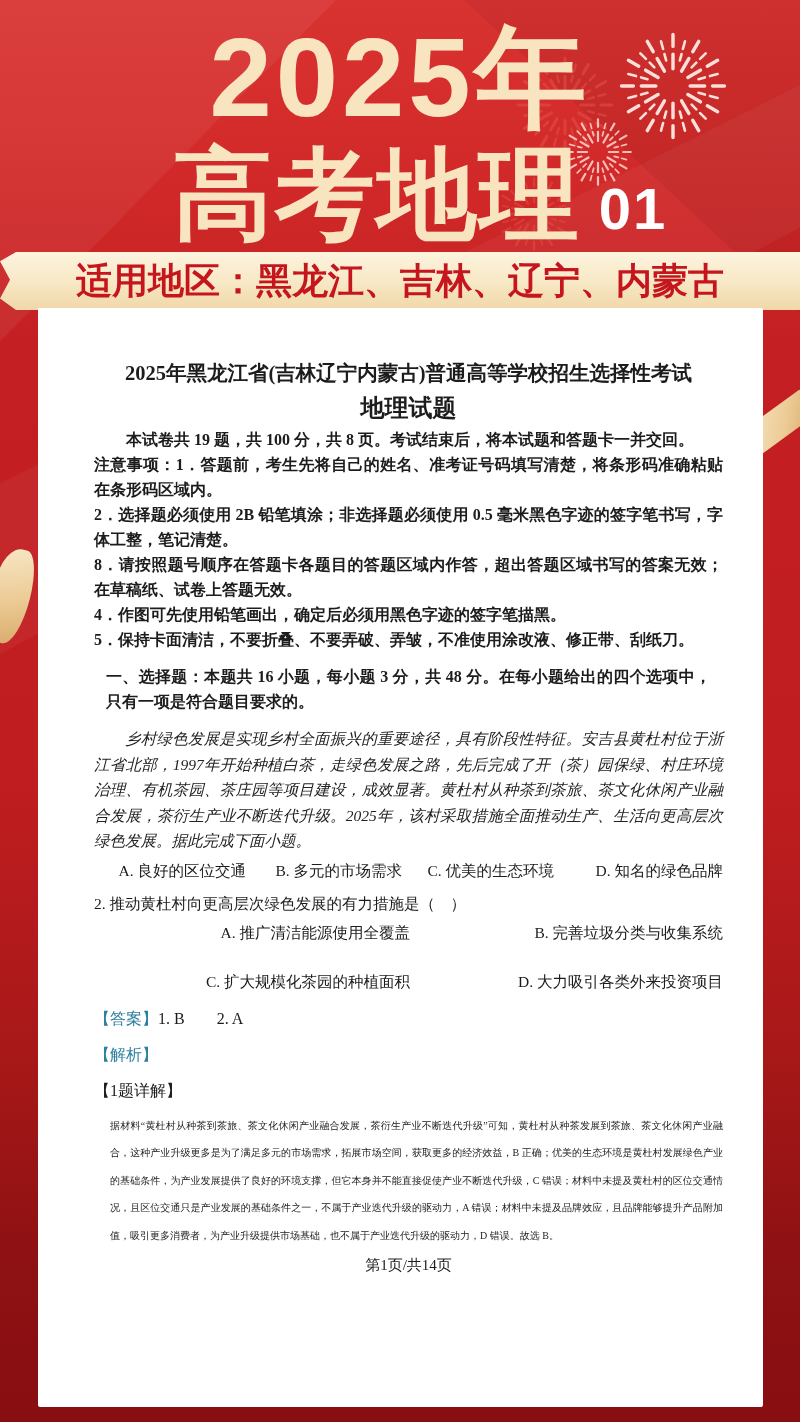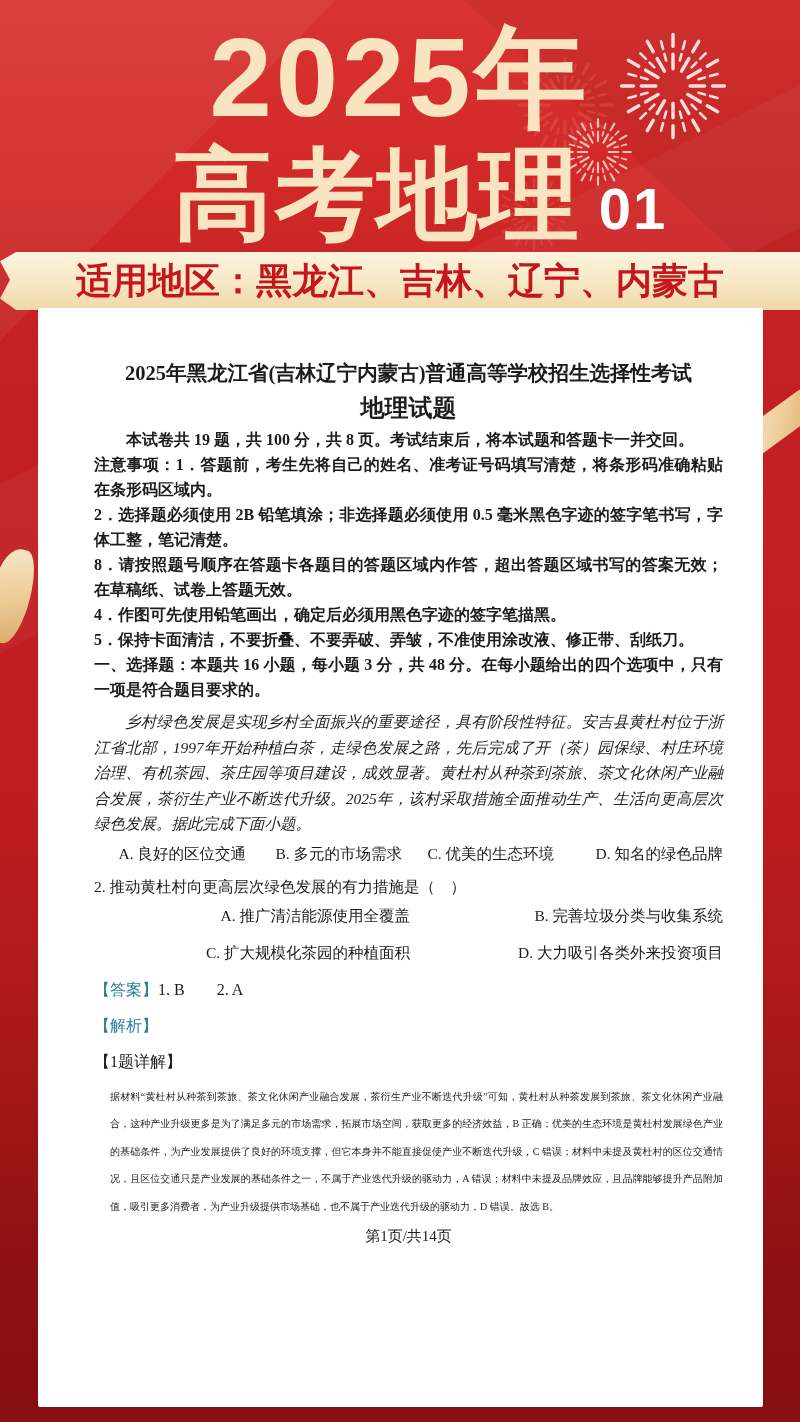--- a/index.html
+++ b/index.html
@@ -38,26 +38,26 @@
   .arc-fill{position:absolute;z-index:1;left:178px;top:1222px;width:452px;height:152px;
             border-radius:50%;background:#f3dbb0;}
 
   .paper{position:absolute;z-index:3;left:38px;top:308px;width:725px;height:1099px;
          background:#ffffff;border-radius:2px;box-sizing:border-box;
          padding:52px 40px 0 56px;color:#1c1c1c;}
   .p-title{font-size:20.5px;font-weight:bold;text-align:center;line-height:26px;margin:0;}
   .p-sub{font-size:24px;font-weight:bold;text-align:center;line-height:26px;margin:9px 0 0 0;}
   .intro{font-size:16px;font-weight:bold;line-height:25px;margin:6px 0 0 0;text-indent:2em;text-align:justify;}
   .note{font-size:16px;font-weight:bold;line-height:25px;margin:0;text-align:justify;}
-  .section{font-size:16px;font-weight:bold;line-height:25px;margin:0;text-align:justify;}
+  .section{font-size:16px;font-weight:bold;line-height:25px;margin:12px;text-align:justify;}
   .material{font-size:15.5px;font-style:italic;line-height:25.5px;margin:7px 0 4px 0;
             text-indent:2em;text-align:justify;color:#222;}
   .stem{font-size:15.5px;line-height:25px;margin:8px 0 0 0;}
   .opts4{display:grid;grid-template-columns:152px 156px 152px auto;font-size:15.5px;line-height:25px;margin-top:4px;}
-  .opts2{display:grid;grid-template-columns:316px auto;row-gap:12px;font-size:15.5px;line-height:25px;margin-top:4px;}
+  .opts2{display:grid;grid-template-columns:316px auto;row-gap:24px;font-size:15.5px;line-height:25px;margin-top:4px;}
   .opt{white-space:nowrap;text-align:right;}
   .answer{font-size:16px;line-height:26px;margin:12px 0 0 0;}
   .teal{color:#2e7f9e;}
   .analysis{font-size:16px;line-height:26px;margin:10px 0 0 0;}
   .detail{font-size:16px;line-height:26px;margin:10px 0 0 0;}
   .expl{font-size:10px;line-height:27.5px;margin:8px 0 0 16px;text-align:justify;}
   .footer{font-size:15px;text-align:center;margin:5px 0 0 0;line-height:22px;}
 </style>
 </head>
 <body>

